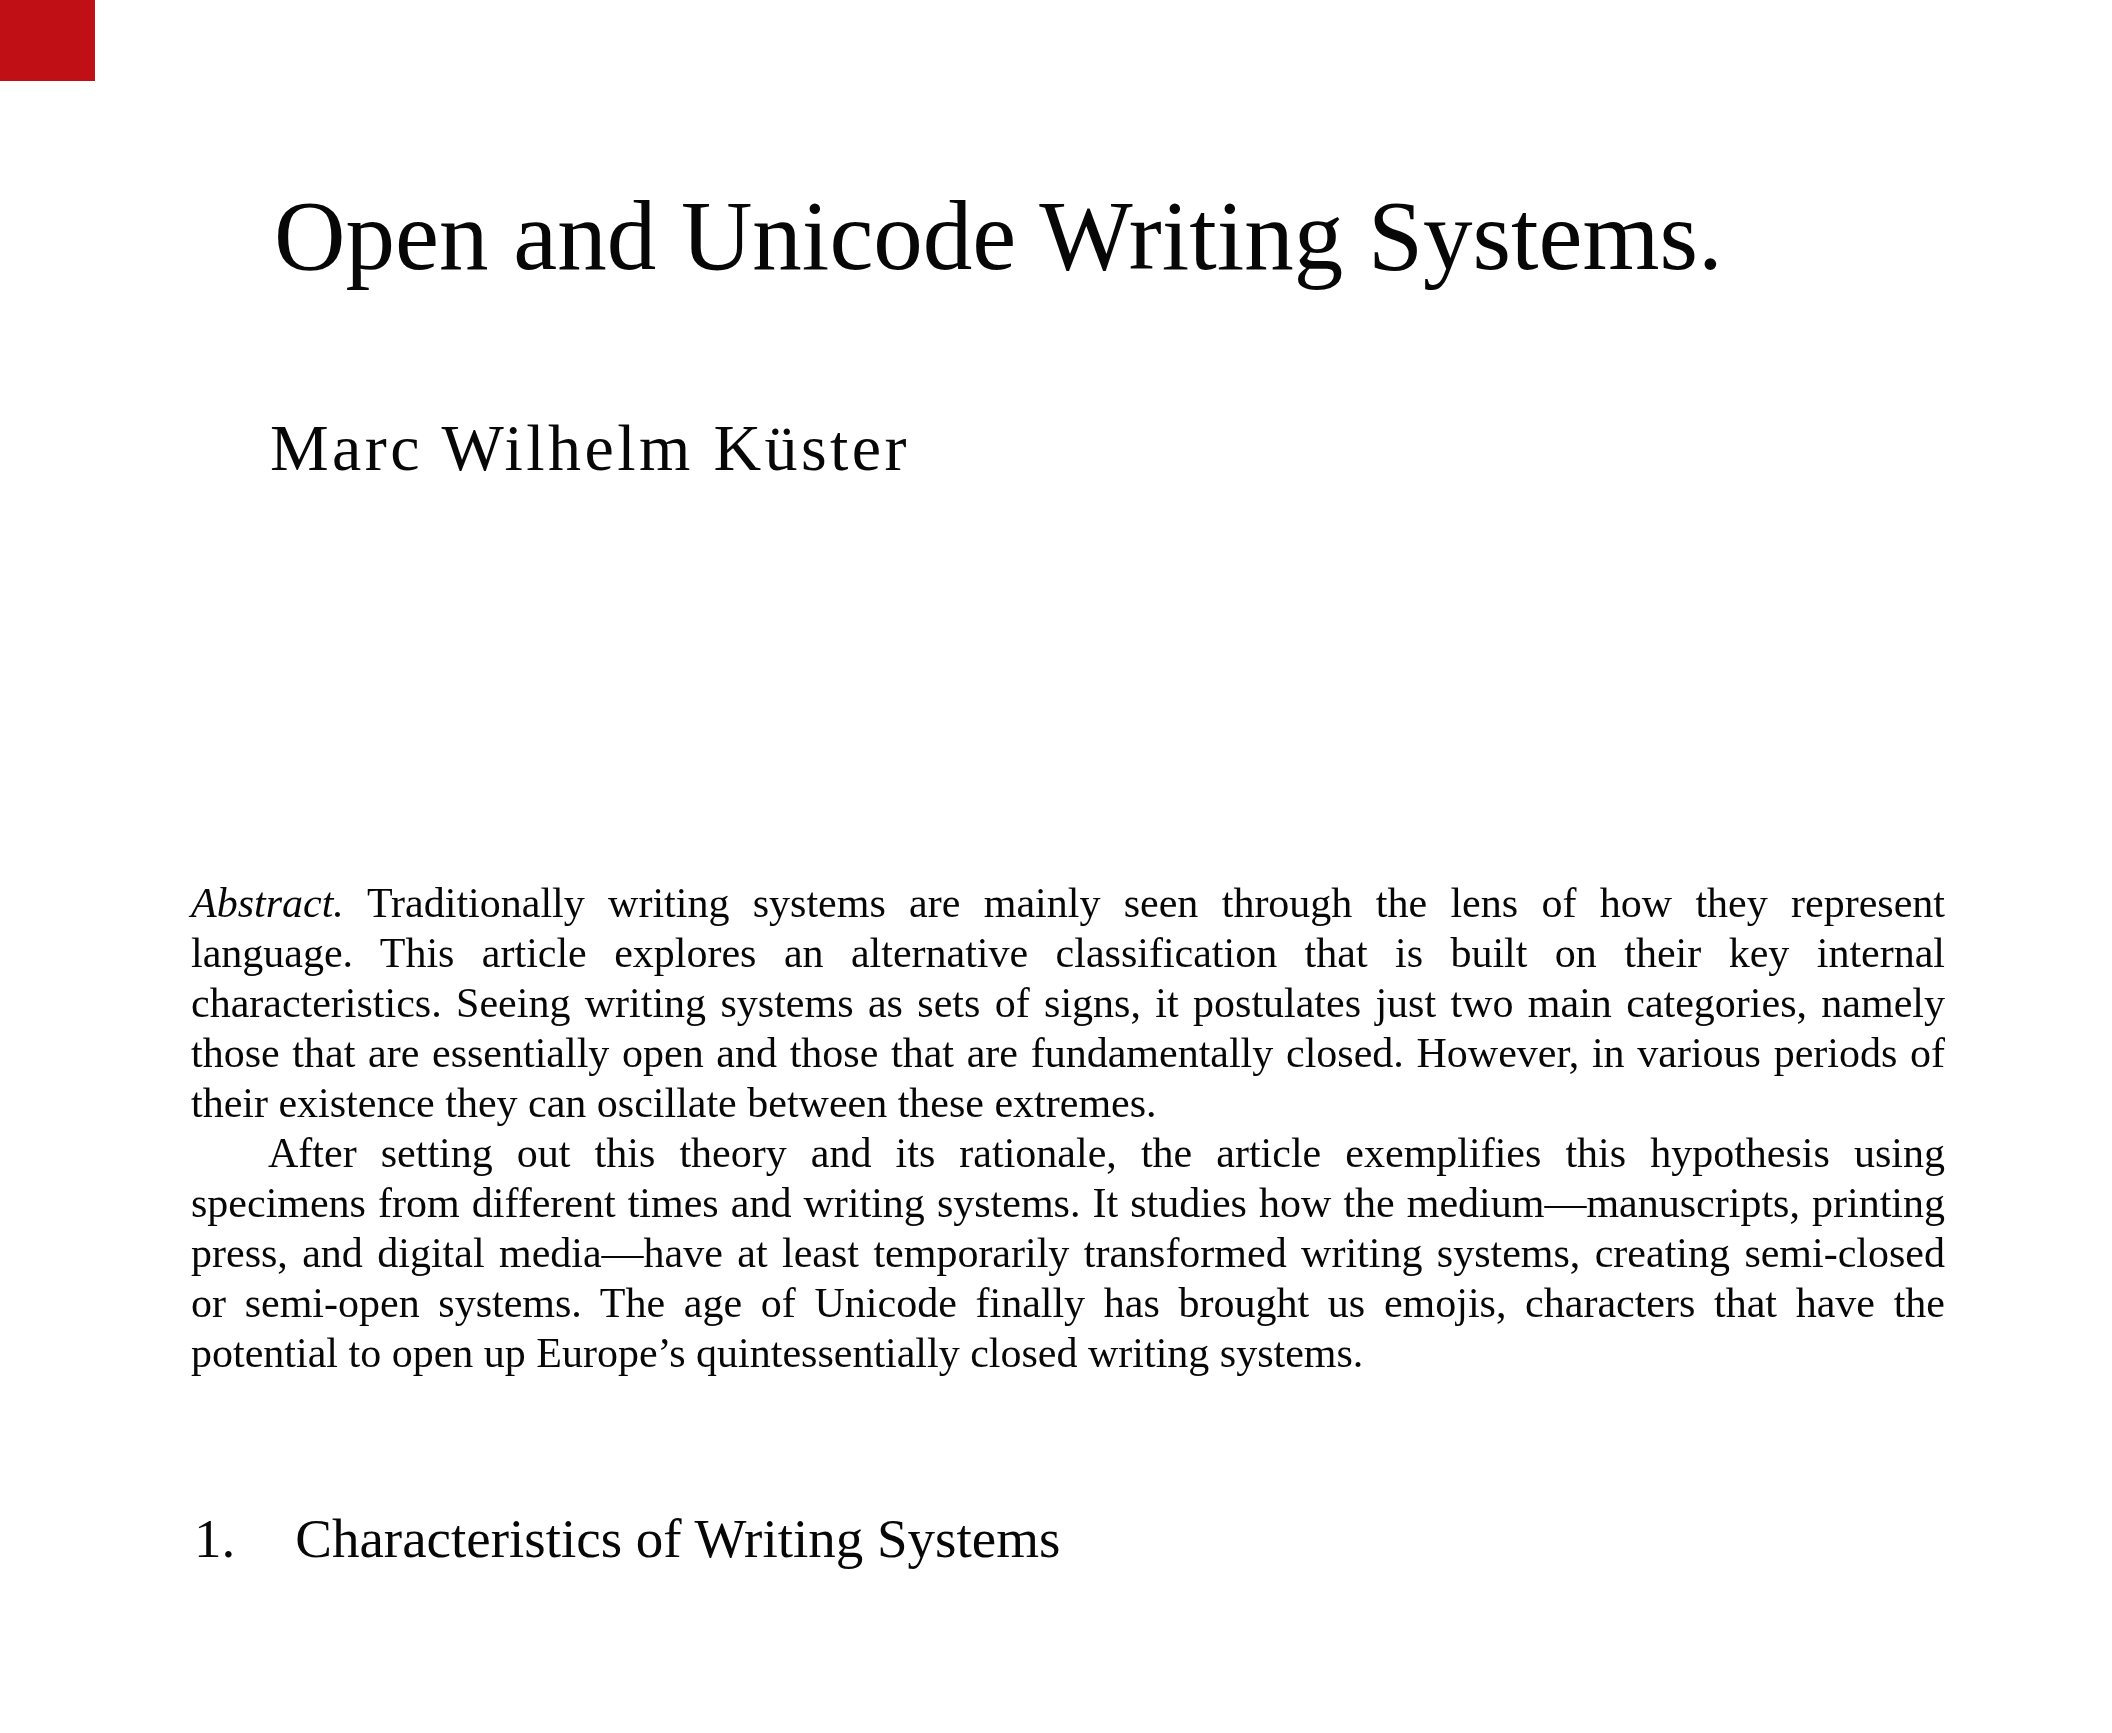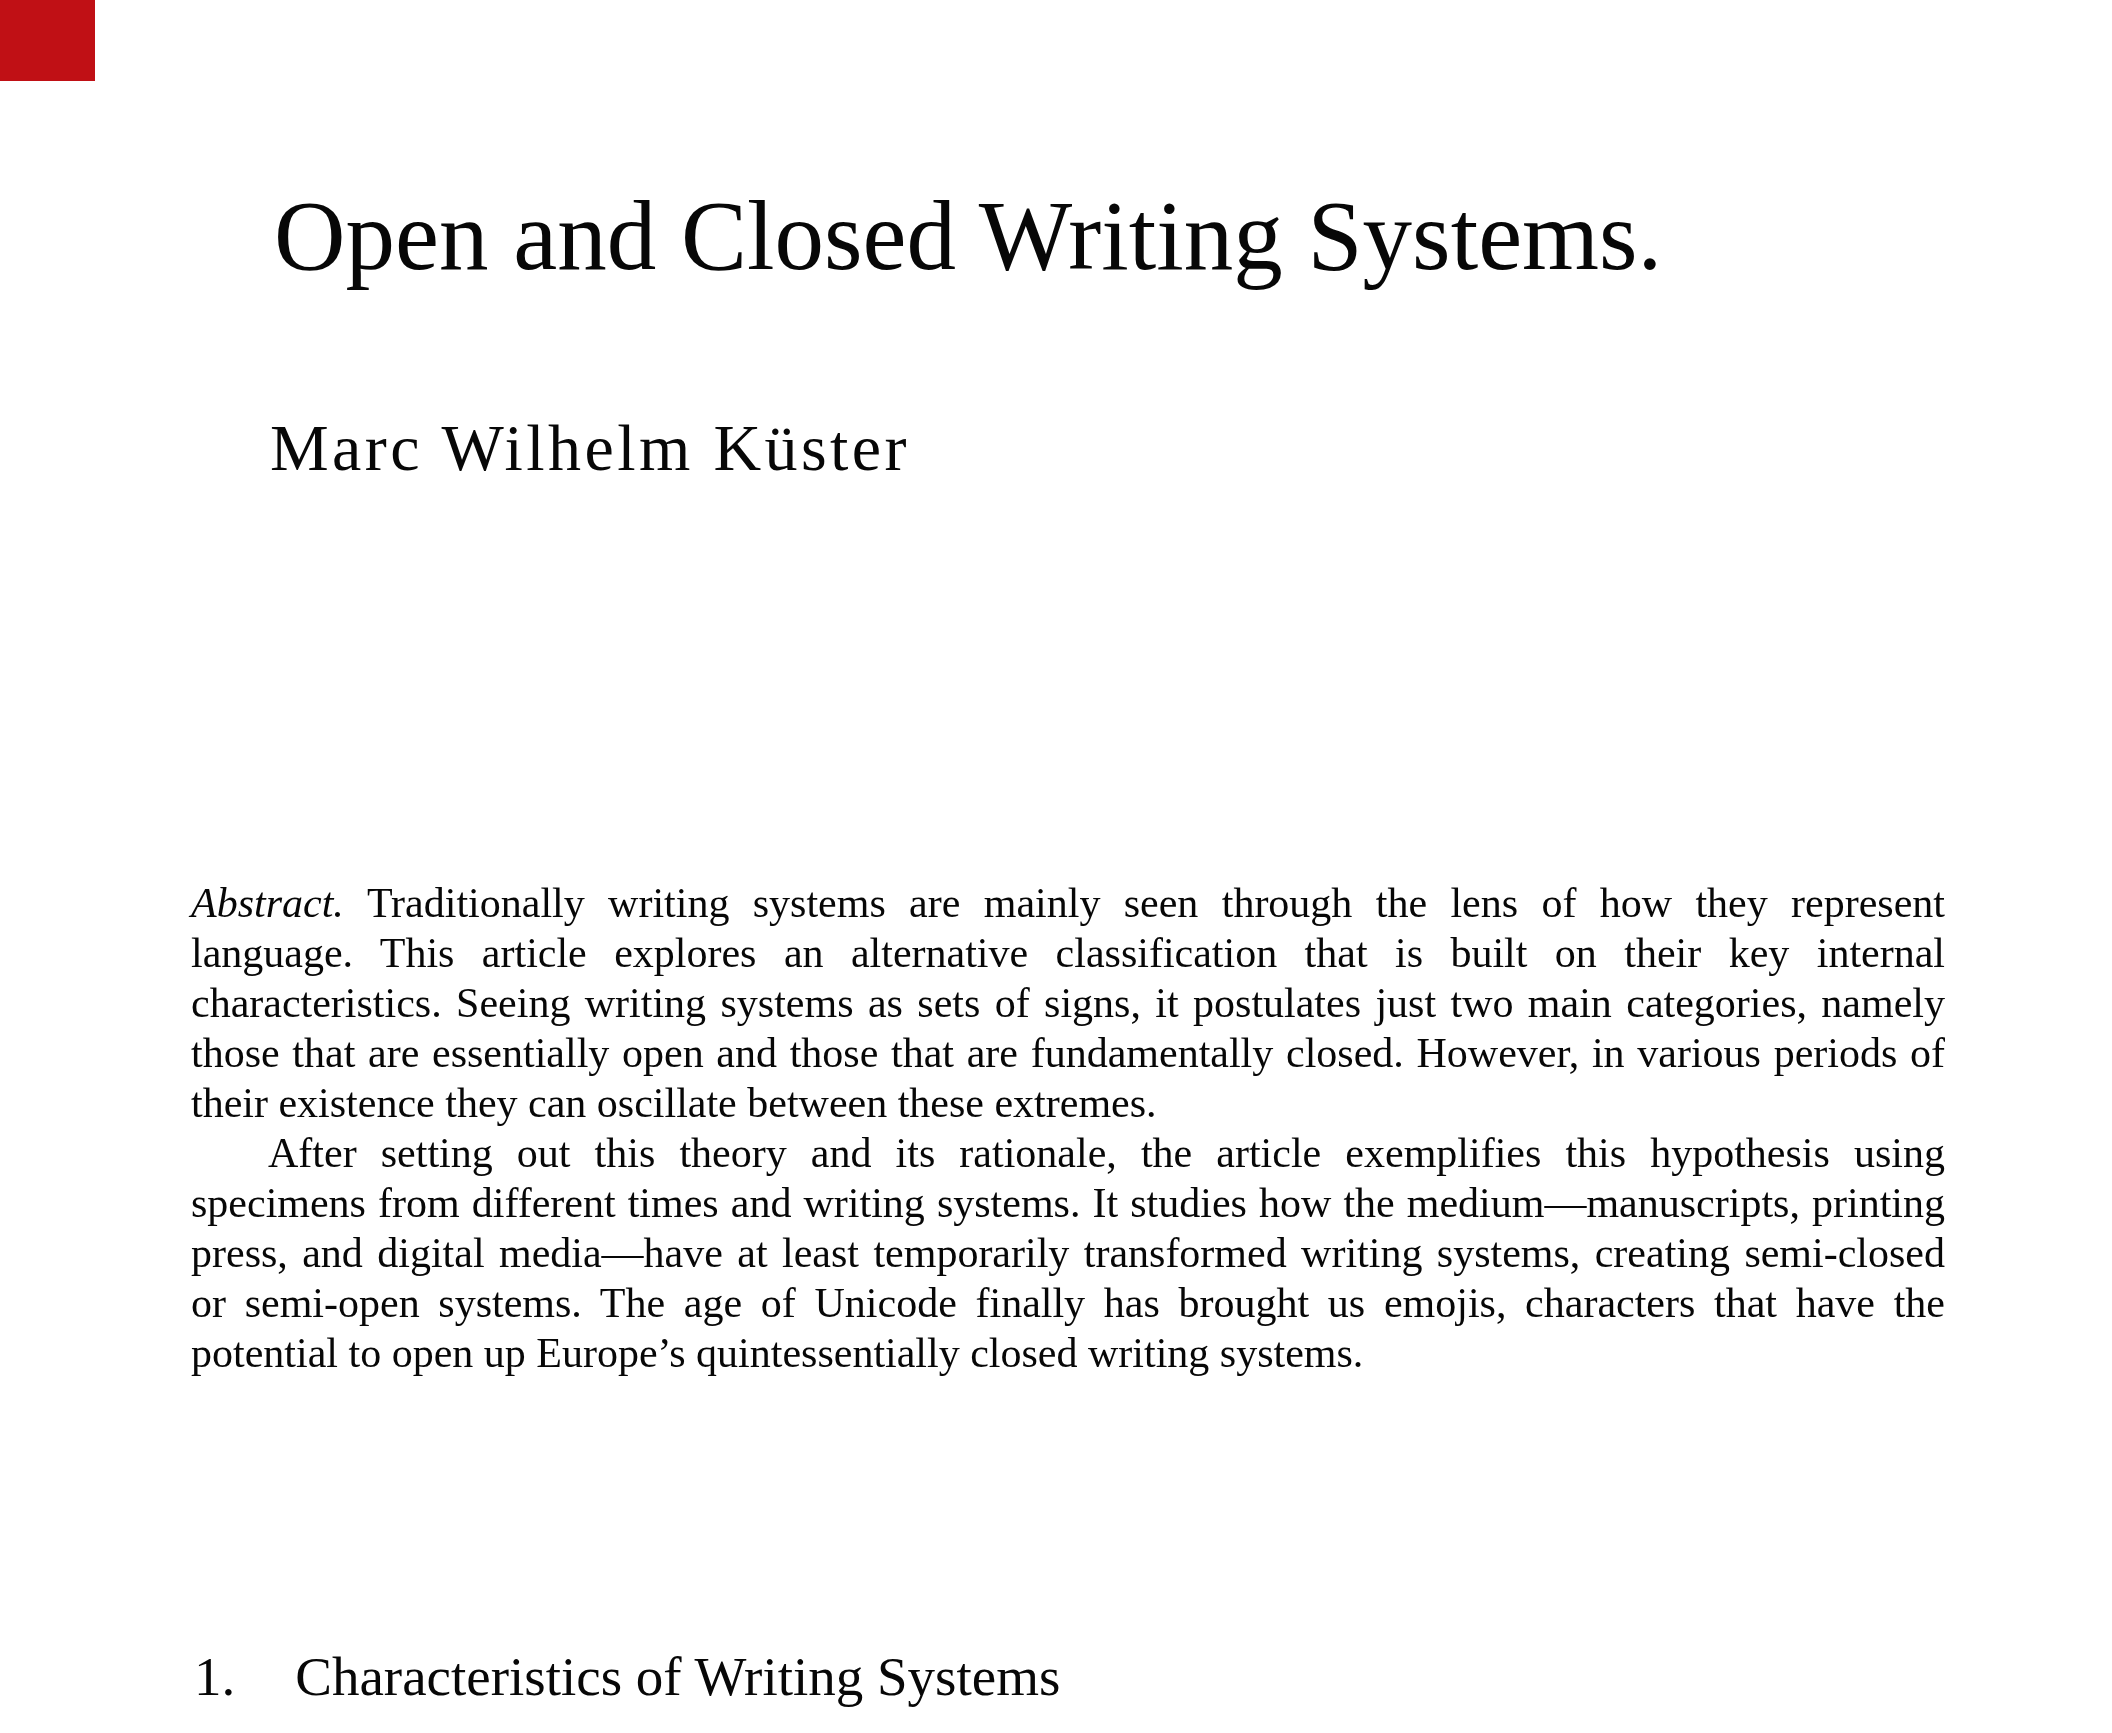--- a/index.html
+++ b/index.html
@@ -57,37 +57,37 @@
   .abstract .abstract-label {
     font-style: italic;
     margin-right: 0.55em;
   }
   .abstract p.indented {
     text-indent: 77px;
   }
   .section-heading {
     position: absolute;
     left: 194px;
-    top: 1647px;
+    top: 1509px;
     font-size: 55px;
     line-height: 60px;
     white-space: nowrap;
   }
   .section-heading .section-title {
     margin-left: 60px;
   }
 </style>
 </head>
 <body>
 
 <div class="page">
 
   <div class="corner-tab"></div>
 
-  <h1 class="title"><span>Open and Closed Writing Systems.</span><br></h1>
+  <h1 class="title"><span>Open and Unicode Writing Systems.</span><br></h1>
 
   <div class="author">Marc Wilhelm Küster</div>
 
   <div class="abstract">
     <p><span class="abstract-label">Abstract.</span><span>Traditionally writing systems are mainly seen through the lens of how they represent language. This article explores an alternative classification that is built on their key internal characteristics. Seeing writing systems as sets of signs, it postulates just two main categories, namely those that are essentially open and those that are fundamentally closed. However, in various periods of their existence they can oscillate between these extremes.</span></p>
     <p class="indented">After setting out this theory and its rationale, the article exemplifies this hypothesis using specimens from different times and writing systems. It studies how the medium—manuscripts, printing press, and digital media—have at least temporarily transformed writing systems, creating semi-closed or semi-open systems. The age of Unicode finally has brought us emojis, characters that have the potential to open up Europe’s quintessentially closed writing systems.</p>
   </div>
 
   <div class="section-heading">
     <span class="section-number">1.</span><span class="section-title">Characteristics of Writing Systems</span>

